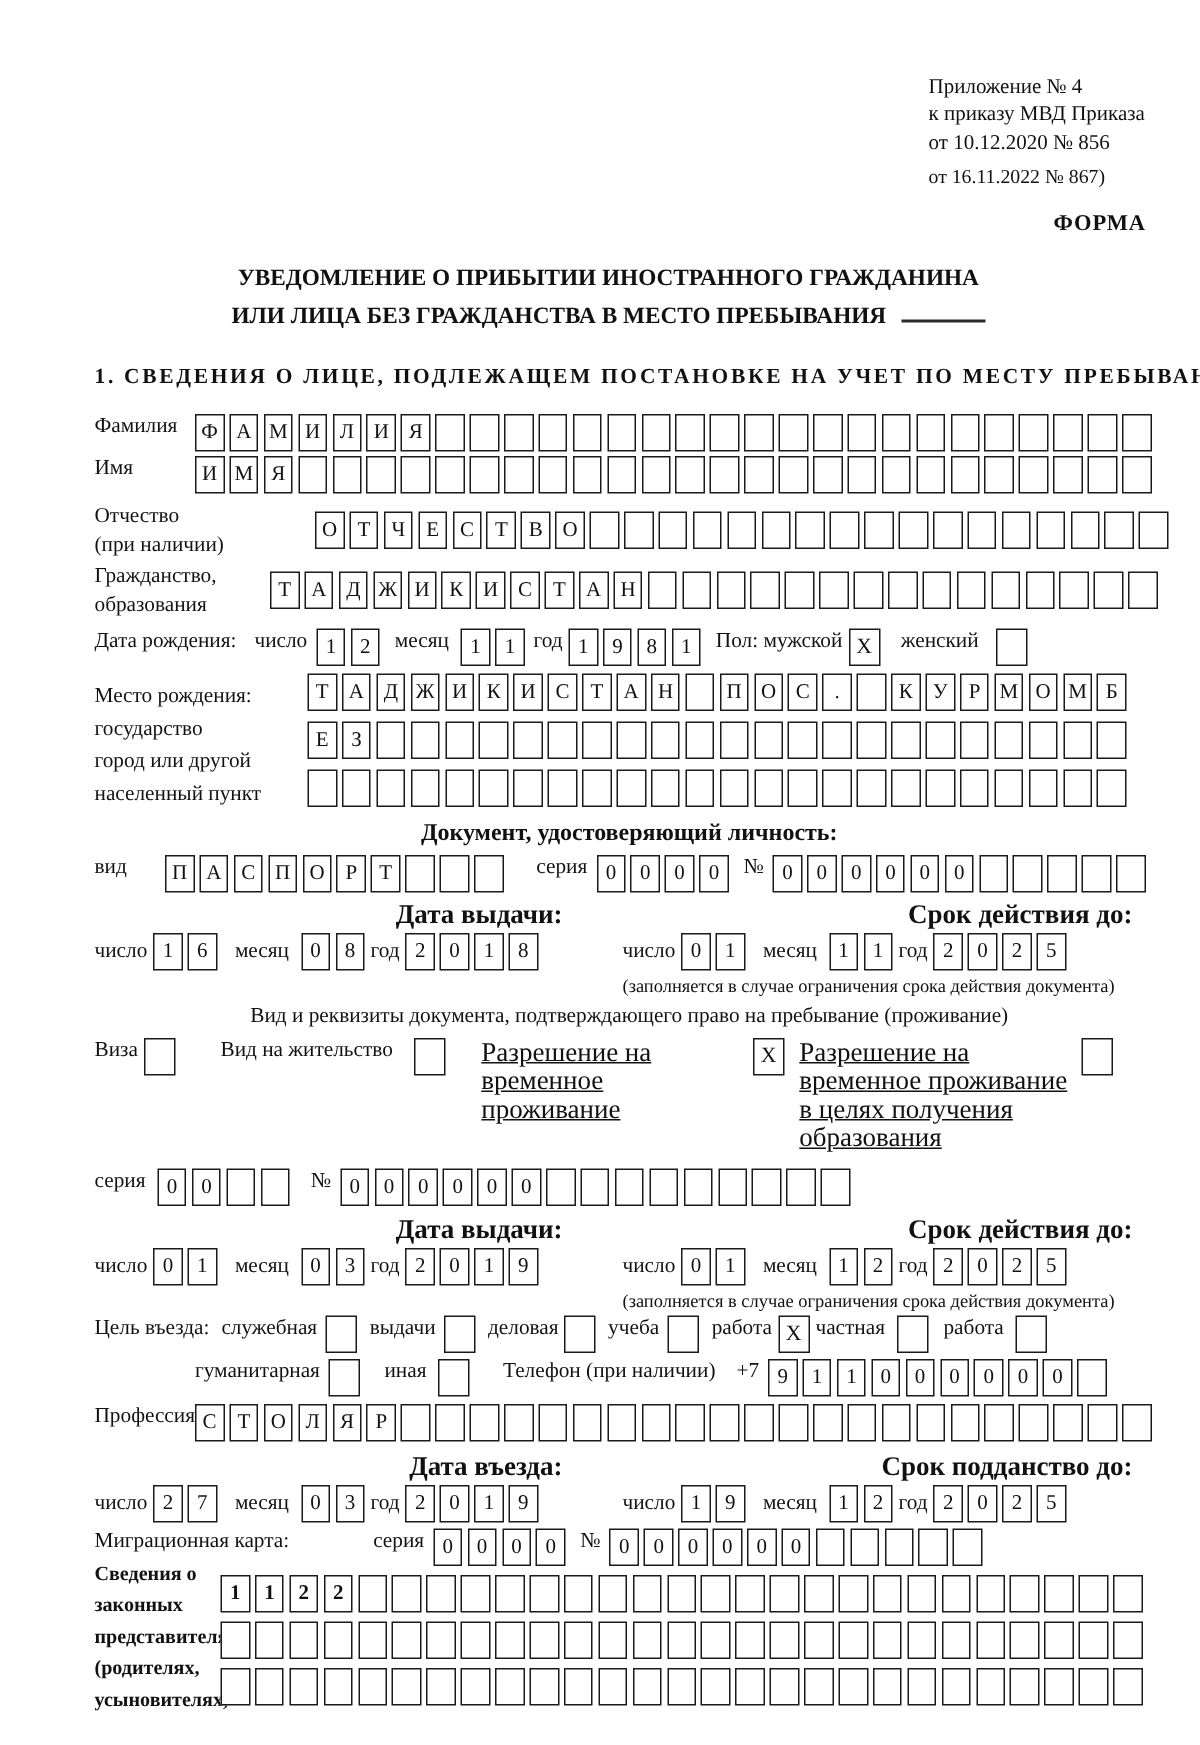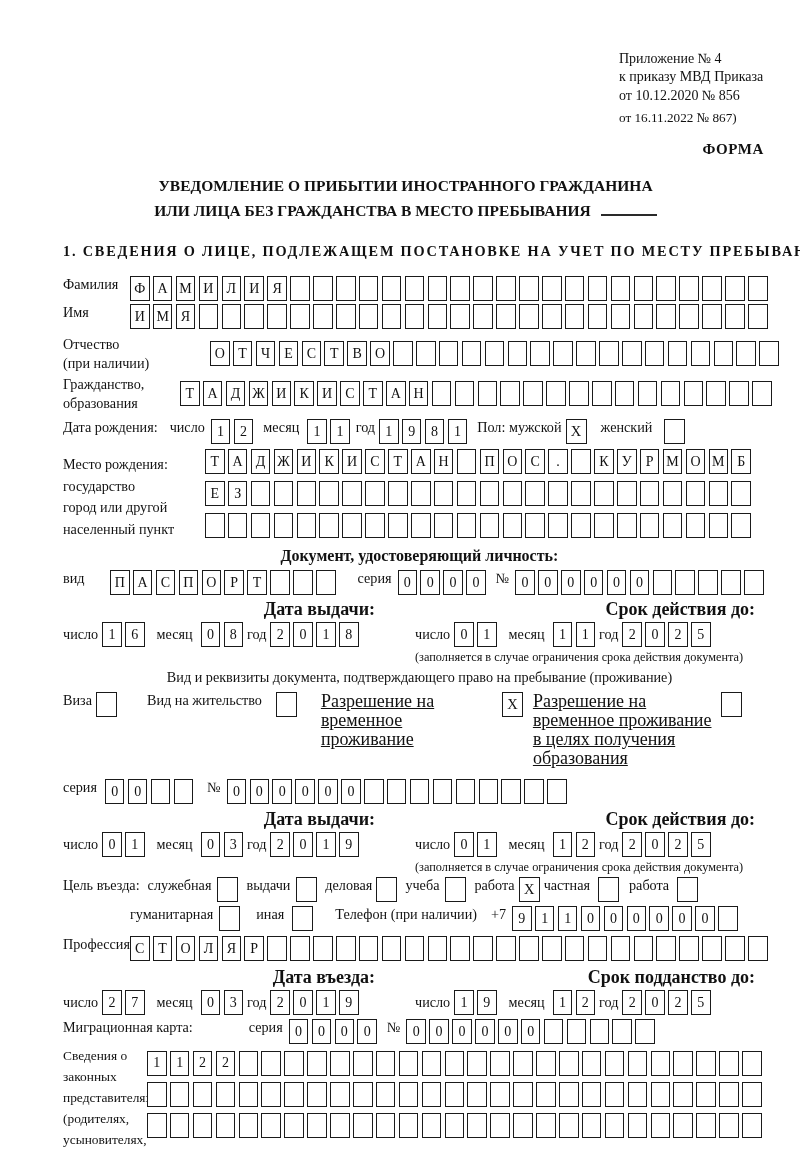--- a/index.html
+++ b/index.html
@@ -47,21 +47,21 @@
   .dc-left .dc-header { width:312px; }
   .dc-right .dc-header { width:340px; }
   .dc-row { display:flex; align-items:center; margin-top:2px; }
   .dc-note { font-size:12.3px; margin-top:3px; white-space:nowrap; }
 
   .intro { font-size:14.2px; margin-bottom:6px;text-align:center; }
   .visa-row { display:flex; align-items:flex-start; margin-bottom:11px; }
   .permit-lbl { font-size:18px; line-height:19px; flex:none;text-decoration:underline; }
   .w175 { width:175px; } .w182 { width:182px; }
 
-  .rep { display:flex; align-items:center; height:92px; }
+  .rep { display:flex; align-items:flex-end; height:92px;font-weight:bold; }
   .rep-lbl { width:84px; flex:none; font-size:13.4px; line-height:21px; }
   .rep-boxes > .bxs { margin-bottom:6px; }
 </style>
 </head>
 <body>
 
 <div class="page">
 
   <div class="appendix">
     <div>Приложение № 4</div>

